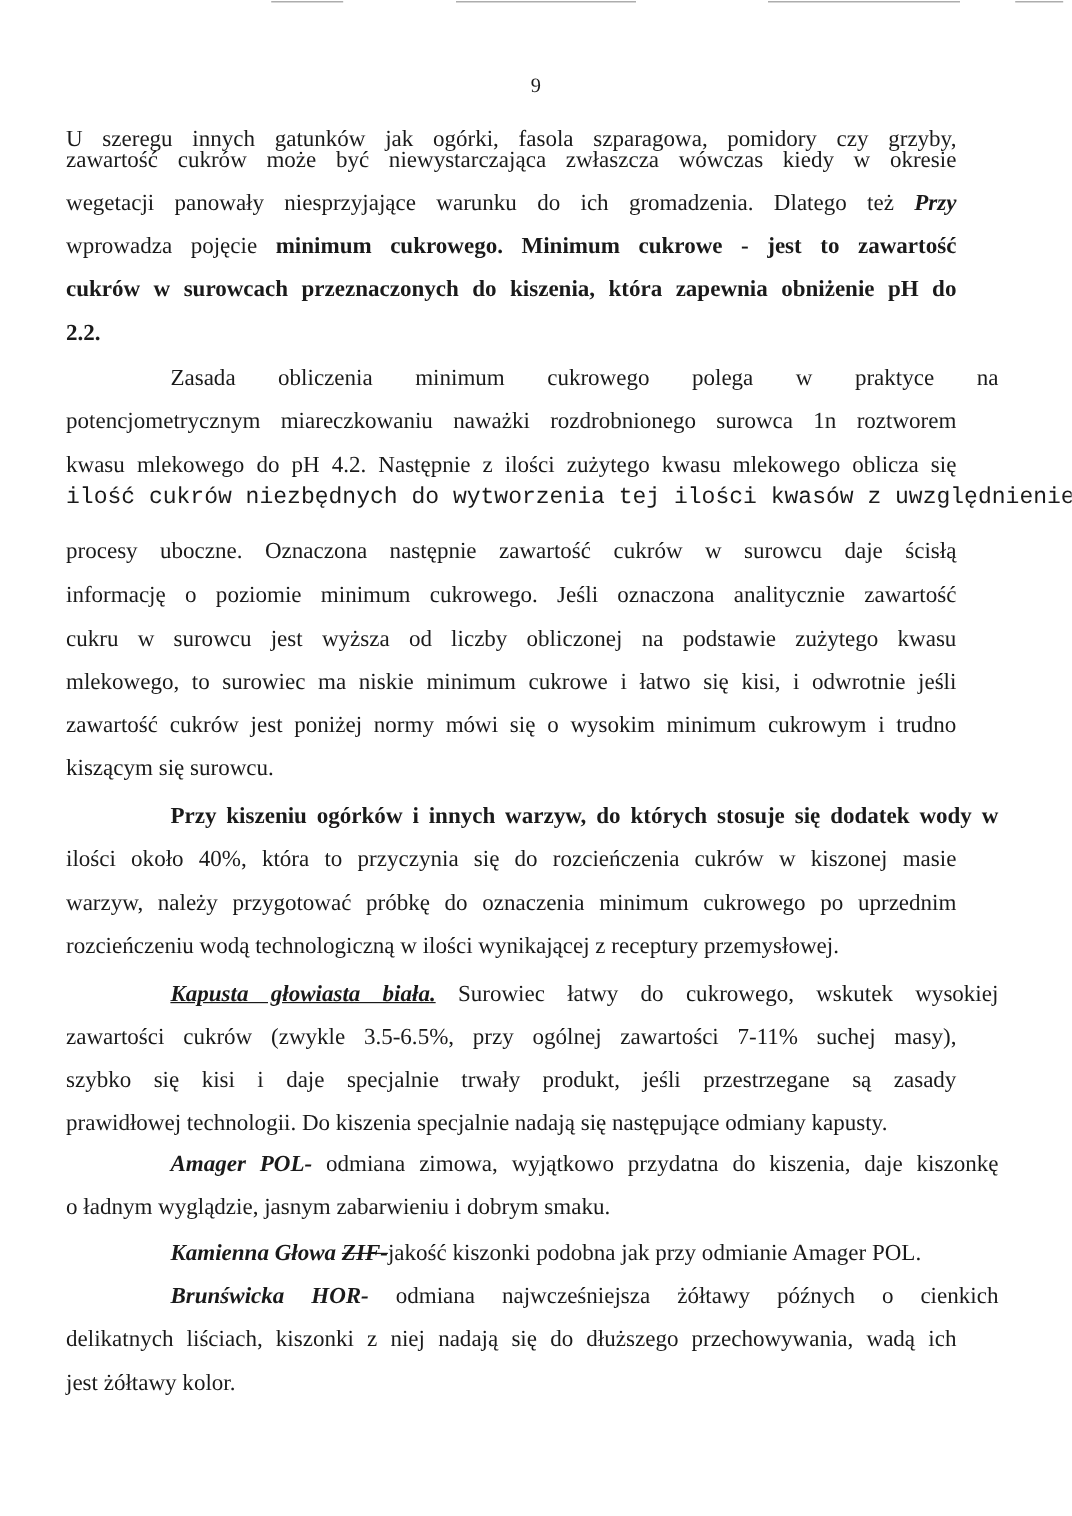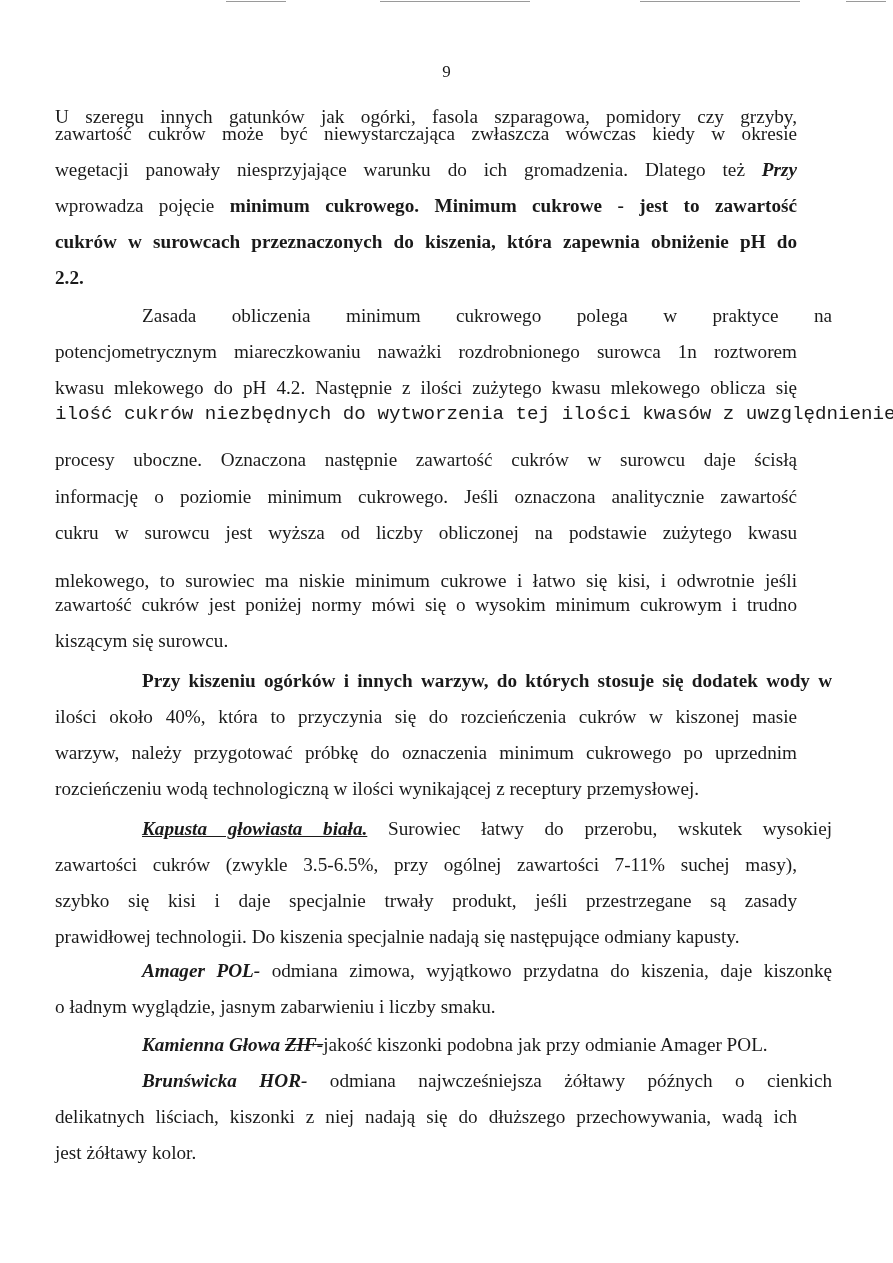--- a/index.html
+++ b/index.html
@@ -43,34 +43,34 @@
 <div class="line b" style="top:224px;">cukrów w surowcach przeznaczonych do kiszenia, która zapewnia obniżenie pH do</div>
 <div class="line b last" style="top:260px;">2.2.</div>
 
 <div class="line indent" style="top:298px;">Zasada obliczenia minimum cukrowego polega w praktyce na</div>
 <div class="line" style="top:334px;">potencjometrycznym miareczkowaniu naważki rozdrobnionego surowca 1n roztworem</div>
 <div class="line" style="top:370px;">kwasu mlekowego do pH 4.2. Następnie z ilości zużytego kwasu mlekowego oblicza się</div>
 <div class="line" style="top:396px;font-family:Liberation Mono, monospace;">ilość cukrów niezbędnych do wytworzenia tej ilości kwasów z uwzględnieniem strat na</div>
 <div class="line" style="top:442px;">procesy uboczne. Oznaczona następnie zawartość cukrów w surowcu daje ścisłą</div>
 <div class="line" style="top:479px;">informację o poziomie minimum cukrowego. Jeśli oznaczona analitycznie zawartość</div>
 <div class="line" style="top:515px;">cukru w surowcu jest wyższa od liczby obliczonej na podstawie zużytego kwasu</div>
-<div class="line" style="top:551px;margin-top:12px;">mlekowego, to surowiec ma niskie minimum cukrowe i łatwo się kisi, i odwrotnie jeśli</div>
+<div class="line" style="top:551px;">mlekowego, to surowiec ma niskie minimum cukrowe i łatwo się kisi, i odwrotnie jeśli</div>
 <div class="line" style="top:587px;">zawartość cukrów jest poniżej normy mówi się o wysokim minimum cukrowym i trudno</div>
 <div class="line last" style="top:623px;">kiszącym się surowcu.</div>
 
 <div class="line indent" style="top:663px;font-weight:bold;">Przy kiszeniu ogórków i innych warzyw, do których stosuje się dodatek wody w</div>
 <div class="line" style="top:699px;">ilości około 40%, która to przyczynia się  do rozcieńczenia cukrów w kiszonej masie</div>
 <div class="line" style="top:735px;">warzyw, należy przygotować próbkę do oznaczenia minimum cukrowego po uprzednim</div>
 <div class="line last" style="top:771px;">rozcieńczeniu wodą technologiczną w ilości wynikającej z receptury przemysłowej.</div>
 
-<div class="line indent" style="top:811px;"><span class="bi u">Kapusta głowiasta biała.</span> <span>Surowiec łatwy do przerobu, wskutek wysokiej</span></div>
+<div class="line indent" style="top:811px;"><span class="bi u">Kapusta głowiasta biała.</span> <span>Surowiec łatwy do cukrowego, wskutek wysokiej</span></div>
 <div class="line" style="top:847px;">zawartości cukrów (zwykle 3.5-6.5%, przy ogólnej zawartości 7-11% suchej masy),</div>
 <div class="line" style="top:883px;">szybko się kisi i daje specjalnie trwały produkt, jeśli przestrzegane są zasady</div>
 <div class="line last" style="top:919px;">prawidłowej technologii. Do kiszenia specjalnie nadają się następujące odmiany kapusty.</div>
 
 <div class="line indent" style="top:953px;"><span class="bi">Amager POL-</span> <span>odmiana zimowa, wyjątkowo przydatna do kiszenia, daje kiszonkę</span></div>
-<div class="line last" style="top:989px;">o ładnym wyglądzie, jasnym zabarwieniu i liczby smaku.</div>
+<div class="line last" style="top:989px;">o ładnym wyglądzie, jasnym zabarwieniu i dobrym smaku.</div>
 
 <div class="line indent last" style="top:1027px;"><span class="bi">Kamienna Głowa</span> <span class="bi strike">ZIF-</span><span>jakość kiszonki podobna jak przy odmianie Amager POL.</span></div>
 
 <div class="line indent" style="top:1063px;"><span class="bi">Brunświcka HOR-</span> <span>odmiana najwcześniejsza żółtawy późnych o cienkich</span></div>
 <div class="line" style="top:1099px;">delikatnych liściach, kiszonki z niej nadają się do dłuższego przechowywania, wadą ich</div>
 <div class="line last" style="top:1135px;">jest żółtawy kolor.</div>
 
 </body></html>

